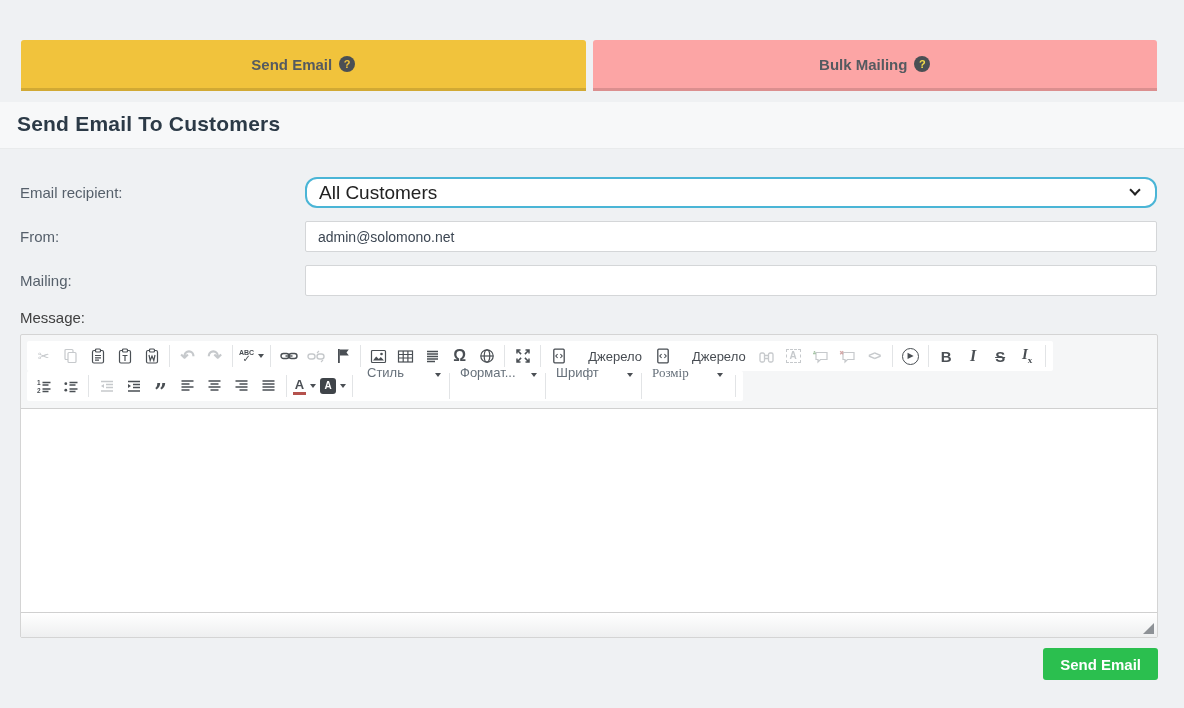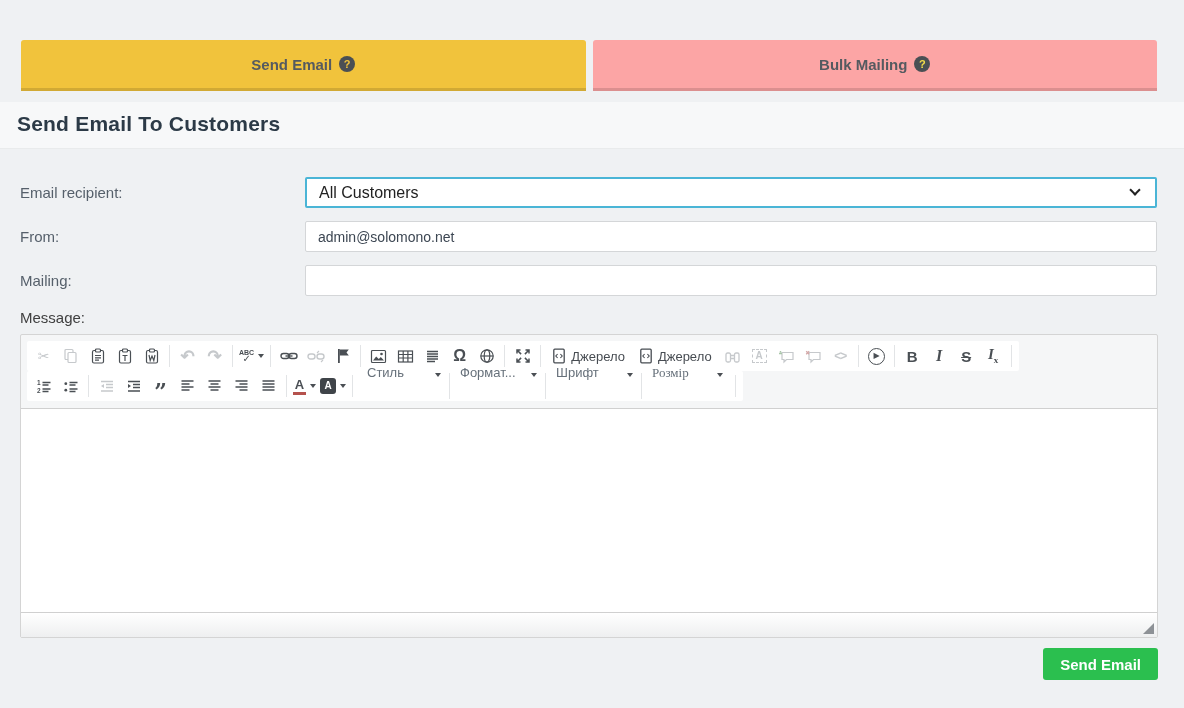--- a/index.html
+++ b/index.html
@@ -24,21 +24,21 @@
 
   
   .form { margin:28px 27px 0 20px; }
   .form-row { display:flex; align-items:center; margin-bottom:13px; }
   .form-label { width:285px; font-size:15px; color:#56606b; }
   .form-field { flex:1; }
   .text-input { width:100%; height:31px; background:#fff; border:1px solid #d4d6d8;
          border-radius:2px; padding:0 12px; font-size:14px; color:#3c4652;
          font-family:"Liberation Sans", sans-serif; outline:none; }
   .select-box { width:100%; height:31px; background:#fff; border:2px solid #4ab5d6;
-         border-radius:2px; padding:0 12px; font-size:16px; color:#222;
+         border-radius:12px; padding:0 12px; font-size:19px; color:#222;
          display:flex; align-items:center; justify-content:space-between; cursor:pointer; }
   .chevron { width:8px; height:8px; border-right:2px solid #222; border-bottom:2px solid #222;
          transform:rotate(45deg); margin-top:-5px; margin-right:4px; }
   .msg-label { margin:11px 0 8px 0; font-size:15px; color:#404040; }
 
   
   .editor { margin:0 26px 0 20px; border:1px solid #d4d4d4; background:#f5f6f7; border-radius:2px; }
   .toolbar { padding:6px 6px 7px 6px; }
   .tb-row { display:inline-flex; align-items:center; background:#fff; border-radius:2px;
          padding:2px 3px; }
@@ -57,21 +57,21 @@
   .glyph-rf sub { font-size:9px; font-style:normal; }
   .glyph-omega { font-size:16px; font-weight:bold; }
   .glyph-quote { font-family:"DejaVu Serif", serif; font-size:22px; font-weight:bold; line-height:0; padding-top:10px; }
   .glyph-code { font-size:12px; font-weight:bold; letter-spacing:-1px; }
   .glyph-arrow { font-size:17px; font-weight:bold; }
   .spell { display:flex; flex-direction:column; align-items:center; }
   .spell .abc { font-size:7px; font-weight:bold; letter-spacing:0; }
   .spell .chk { font-size:10px; margin-top:-2px; }
   .caret { width:0; height:0; border-left:3.5px solid transparent; border-right:3.5px solid transparent;
          border-top:4px solid #4a4f54; margin-left:4px; }
-  .src-btn { gap:5px; padding:0 7px; font-size:13px; color:#474c52; }
+  .src-btn { gap:22px; padding:0 7px; font-size:13px; color:#474c52; }
   .replace-a { font-size:10px; font-weight:bold; border:1px dashed #c6c9cc; padding:1px 3px; }
   .media-circ { width:17px; height:17px; border:1.4px solid #4a4f54; border-radius:50%;
          display:flex; align-items:center; justify-content:center; font-size:8px; padding-left:1px; }
   .tcolor { display:flex; flex-direction:column; align-items:center; }
   .tcolor .a { font-size:13px; font-weight:bold; line-height:1; }
   .tcolor .bar { width:13px; height:3px; background:#b5524d; margin-top:1px; }
   .bgcolor-sq { width:16px; height:16px; background:#3f4449; color:#fff; border-radius:3px;
          font-size:10px; font-weight:bold; display:flex; align-items:center; justify-content:center; }
   .dd { display:inline-flex; justify-content:space-between; height:26px;
         padding:0 8px 0 10px; font-size:13px; color:#66707a; cursor:pointer; }

